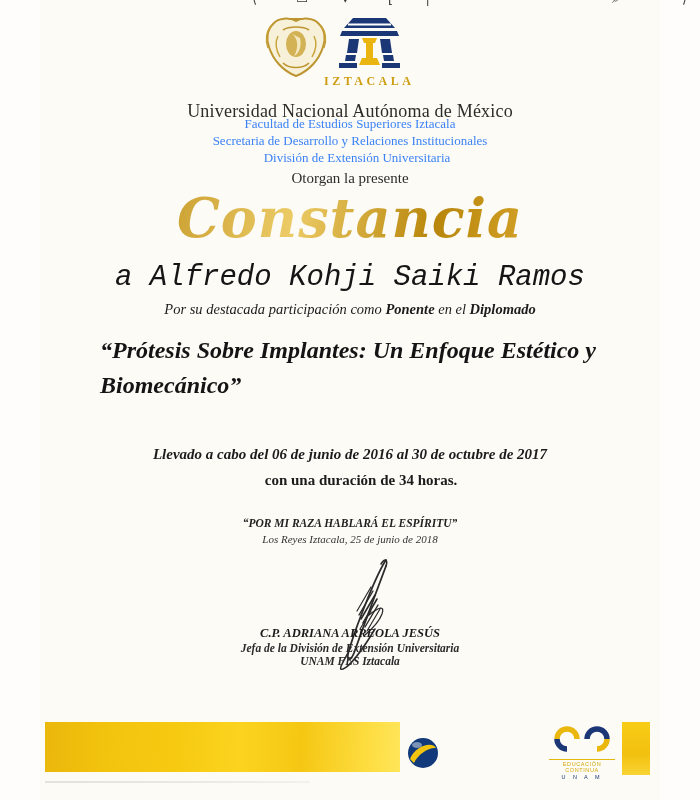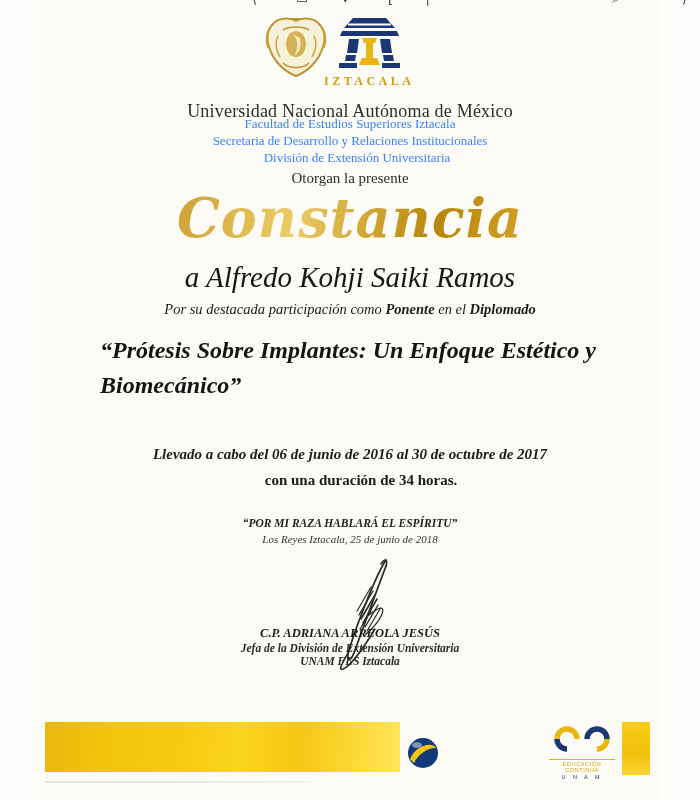--- a/index.html
+++ b/index.html
@@ -32,21 +32,21 @@
   .grant-line{top:170px;font-size:15px;color:#2e2c29;}
 
   .script-title{
     top:178px;height:80px;
     font-family:"DejaVu Serif",serif;font-style:italic;font-weight:bold;
     font-size:54px;letter-spacing:1px;line-height:80px;
     background:linear-gradient(100deg,#9a7210 0%,#c79b2b 22%,#eccb66 42%,#b8860b 62%,#dfae34 82%,#c09127 100%);
     -webkit-background-clip:text;background-clip:text;color:transparent;
   }
 
-  .recipient{top:261px;font-size:29px;font-style:italic;color:#151515;}
+  .recipient{top:261px;font-size:29px;font-style:italic;color:#151515;font-family:Liberation Mono, monospace;}
   .participation{top:301px;font-size:14.5px;font-style:italic;color:#1b1b1b;}
   .participation b{font-weight:bold;}
 
   .course-title{
     top:333px;left:100px;width:500px;text-align:left;
     font-size:24px;font-style:italic;font-weight:bold;color:#141414;
     line-height:1.45;
   }
 
   .date-range{top:446px;font-size:15px;font-style:italic;font-weight:bold;color:#1b1b1b;text-align:center;}

